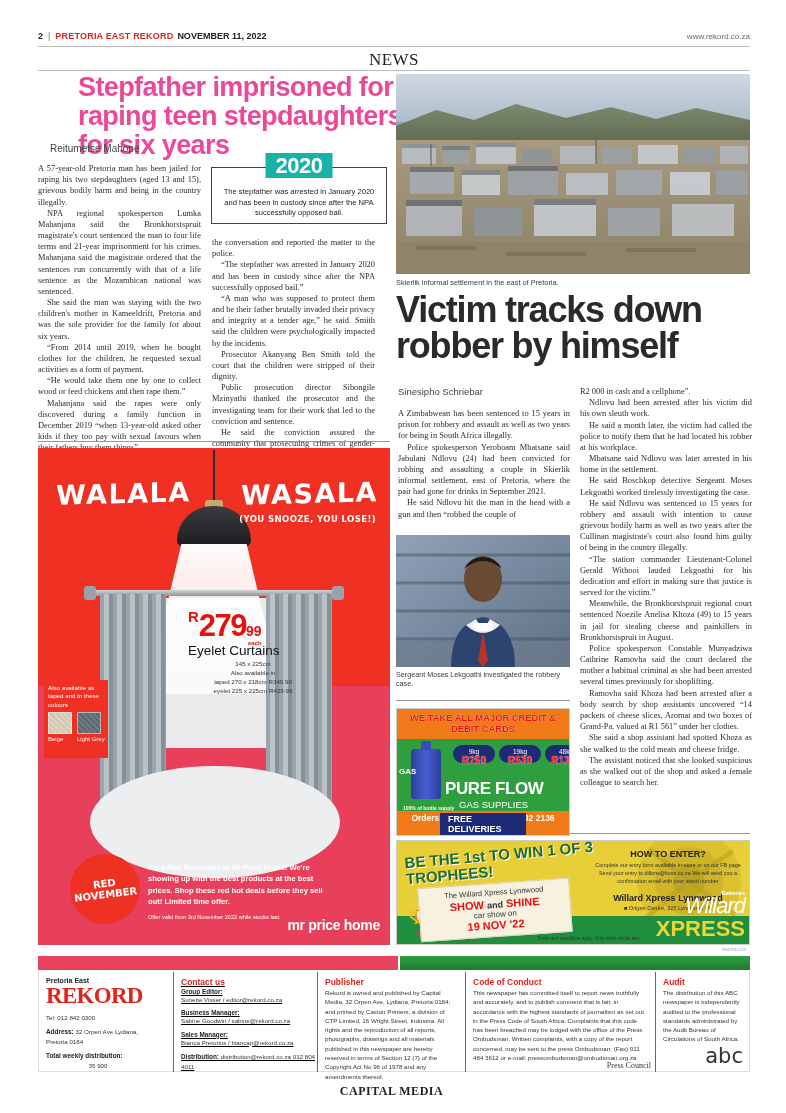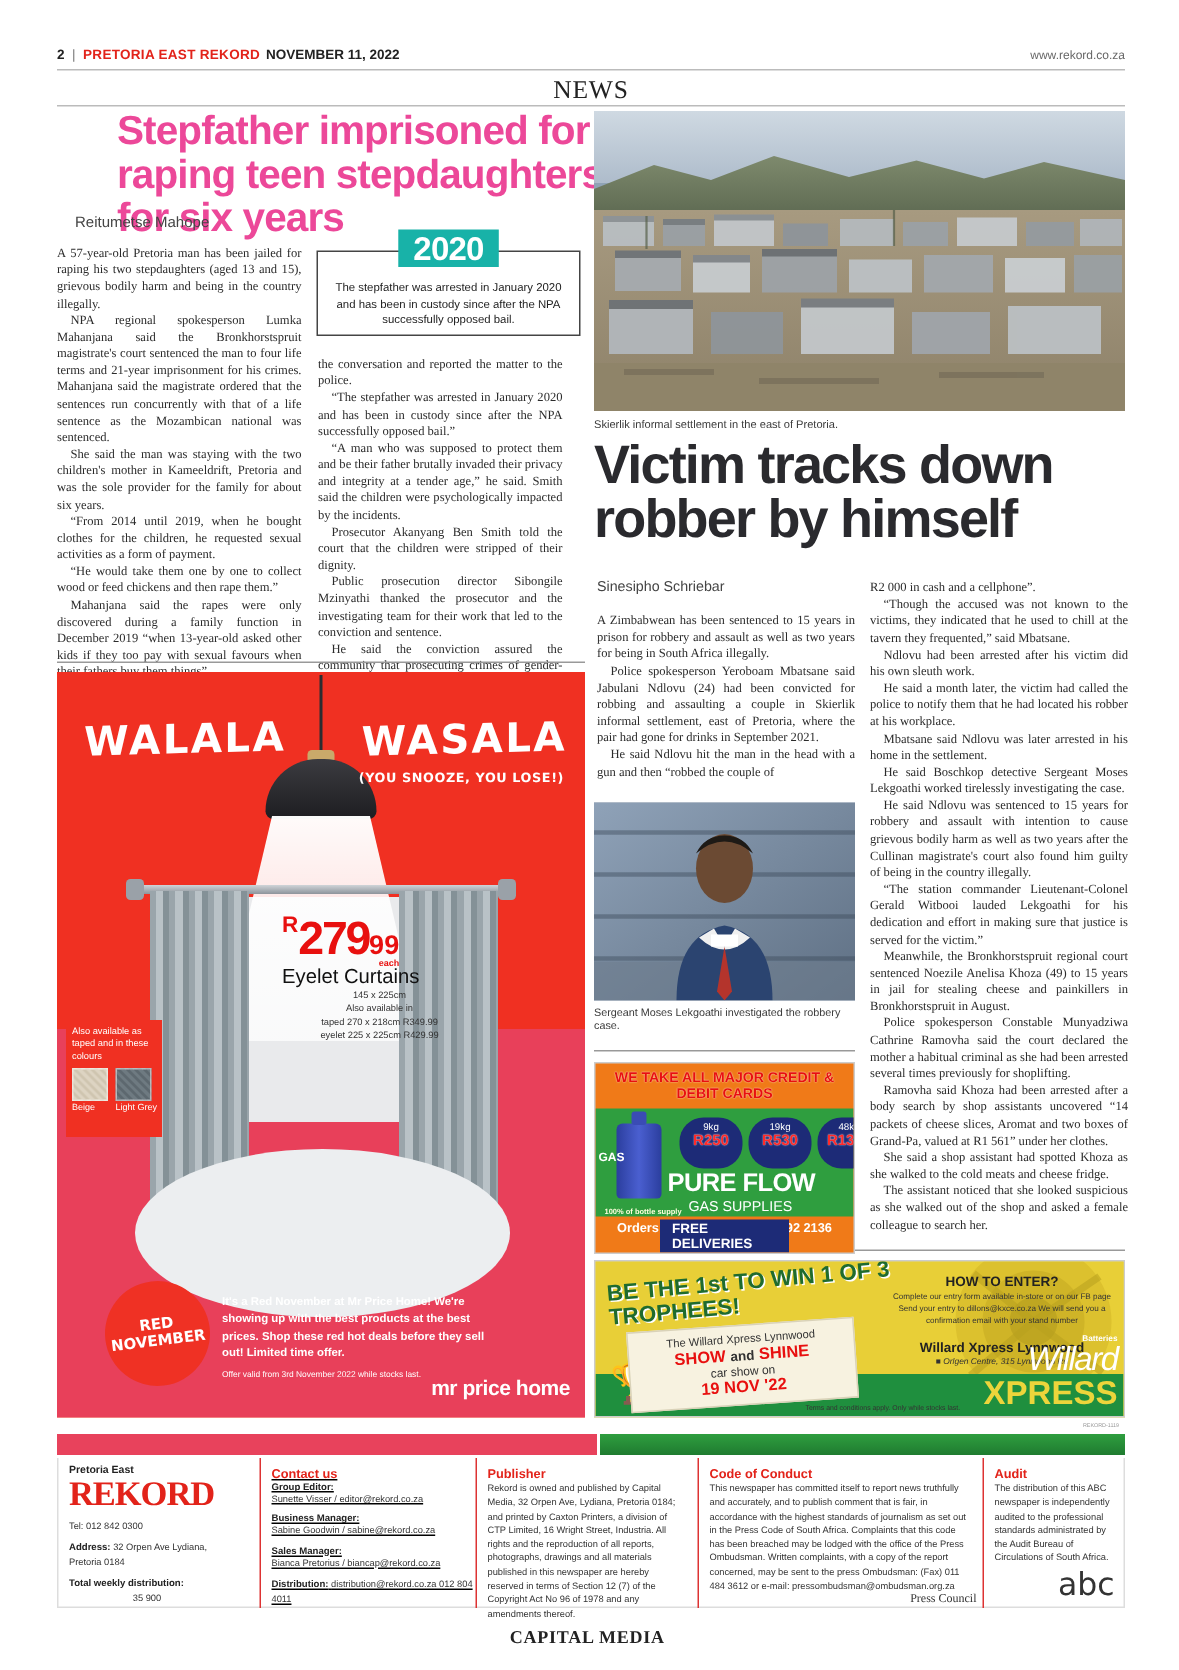--- a/index.html
+++ b/index.html
@@ -163,21 +163,21 @@
   .mp-sw1 { left: 4px; background: repeating-linear-gradient(45deg,#ddd4c2 0 2px,#cfc5b0 2px 4px); }
   .mp-sw2 { left: 33px; background: repeating-linear-gradient(45deg,#6e7a81 0 2px,#5d686f 2px 4px); }
   .mp-swl { position: absolute; top: 56px; font-size: 6px; line-height: 1.2; }
   .mp-swl1 { left: 4px; }
   .mp-swl2 { left: 33px; }
 
   .mp-price { position: absolute; left: 150px; top: 160px; color: #e8100f;
               font-weight: bold; }
   .mp-price .r { font-size: 15px; vertical-align: top; }
   .mp-price .n { font-size: 31px; letter-spacing: -1.5px; }
-  .mp-price .c { font-size: 18px; margin-top: 31px; }
+  .mp-price .c { font-size: 14px; margin-top: 31px; }
   .mp-price .e { font-size: 6px; color: #e8100f; display:block; text-align:right; margin-top:-4px;}
   .mp-prodname { position: absolute; left: 150px; top: 195px; font-size: 13.5px; color: #111; }
   .mp-spec { position: absolute; left: 150px; top: 212px; width: 130px; font-size: 6.2px;
              line-height: 1.45; color: #333; text-align: center; }
 
   .mp-redcircle {
     position: absolute; left: 32px; top: 406px; width: 70px; height: 70px;
     border-radius: 50%; background: #ef3124; color: #fff;
     display: flex; flex-direction: column; align-items: center; justify-content: center;
     font-family: "DejaVu Sans", sans-serif; font-weight: bold; font-size: 10px; line-height: 1.15;
@@ -195,21 +195,21 @@
   }
   .gas-green { position: absolute; left: 0; top: 30px; right: 0; height: 72px; background: #2f9e3f; }
   .gas-hdr { position: absolute; left: 0; top: 3px; width: 100%; text-align: center;
              color: #e8100f; font-size: 9.4px; font-weight: bold; line-height: 1.2;
              text-shadow: 0 0 1px #fff; }
   .gas-bottle { position: absolute; left: 14px; top: 40px; width: 30px; height: 50px;
                 background: linear-gradient(90deg,#2b3e9e,#4a5fd0,#2b3e9e); border-radius: 4px 4px 3px 3px; }
   .gas-bottle:after { content:""; position:absolute; left:10px; top:-8px; width:10px; height:9px;
                       background:#3a4cb5; border-radius:2px; }
   .gas-gasword { position: absolute; left: 2px; top: 58px; color: #fff; font-size: 8px; font-weight: bold; }
-  .pill { position: absolute; top: 36px; width: 42px; height: 34px; border-radius: 16px;
+  .pill { position: absolute; top: 36px; width: 42px; height: 18px; border-radius: 16px;
           background: #1d2b77; color: #fff; text-align: center; }
   .pill .kg { font-size: 6.5px; display: block; margin-top: 3px; color: #ffffff; }
   .pill .pr { font-size: 10px; font-weight: bold; color: #ff2a2a; display: block; line-height: 1.1;
               text-shadow: 0 0 1px #fff; }
   .p1 { left: 56px; } .p2 { left: 102px; text-align: center; } .p3 { left: 148px; width: 42px; }
   .gas-brand { position: absolute; left: 48px; top: 70px; color: #fff; font-size: 17px; font-weight: bold; letter-spacing:-.4px; }
   .gas-sub { position: absolute; left: 62px; top: 90px; color: #fff; font-size: 9.5px; }
   .gas-orders { position: absolute; left: 0; top: 104px; width: 100%; text-align: center;
                 color: #fff; font-size: 8.5px; font-weight: bold; }
   .gas-free { position: absolute; left: 50%; transform: translateX(-50%); bottom: 0px;
@@ -422,21 +422,20 @@
       <path d="M55 132 q0 -44 32 -50 q32 6 32 50 Z" fill="#2b4470"></path>
       <path d="M80 84 l7 12 l7 -12 l10 6 q-17 16 -34 0 Z" fill="#f0f0f0"></path>
       <path d="M87 96 l-5 30 l5 6 l5 -6 l-5 -30 Z" fill="#b4342c"></path>
       <rect x="78" y="88" width="18" height="8" fill="#ffffff"></rect>
     </svg>
   </div>
   <div class="cap2">Sergeant Moses Lekgoathi investigated the robbery case.</div>
 
   <div class="col" id="a2c2">
     <p class="first">R2 000 in cash and a cellphone”.</p>
-    <p>“Though the accused was not known to the victims, they indicated that he used to chill at the tavern they frequented,” said Mbatsane.</p>
     <p>Ndlovu had been arrested after his victim did his own sleuth work.</p>
     <p>He said a month later, the victim had called the police to notify them that he had located his robber at his workplace.</p>
     <p>Mbatsane said Ndlovu was later arrested in his home in the settlement.</p>
     <p>He said Boschkop detective Sergeant Moses Lekgoathi worked tirelessly investigating the case.</p>
     <p>He said Ndlovu was sentenced to 15 years for robbery and assault with intention to cause grievous bodily harm as well as two years after the Cullinan magistrate's court also found him guilty of being in the country illegally.</p>
     <p>“The station commander Lieutenant-Colonel Gerald Witbooi lauded Lekgoathi for his dedication and effort in making sure that justice is served for the victim.”</p>
     <p>Meanwhile, the Bronkhorstspruit regional court sentenced Noezile Anelisa Khoza (49) to 15 years in jail for stealing cheese and painkillers in Bronkhorstspruit in August.</p>
     <p>Police spokesperson Constable Munyadziwa Cathrine Ramovha said the court declared the mother a habitual criminal as she had been arrested several times previously for shoplifting.</p>
     <p>Ramovha said Khoza had been arrested after a body search by shop assistants uncovered “14 packets of cheese slices, Aromat and two boxes of Grand-Pa, valued at R1 561” under her clothes.</p>
     <p>She said a shop assistant had spotted Khoza as she walked to the cold meats and cheese fridge.</p>

